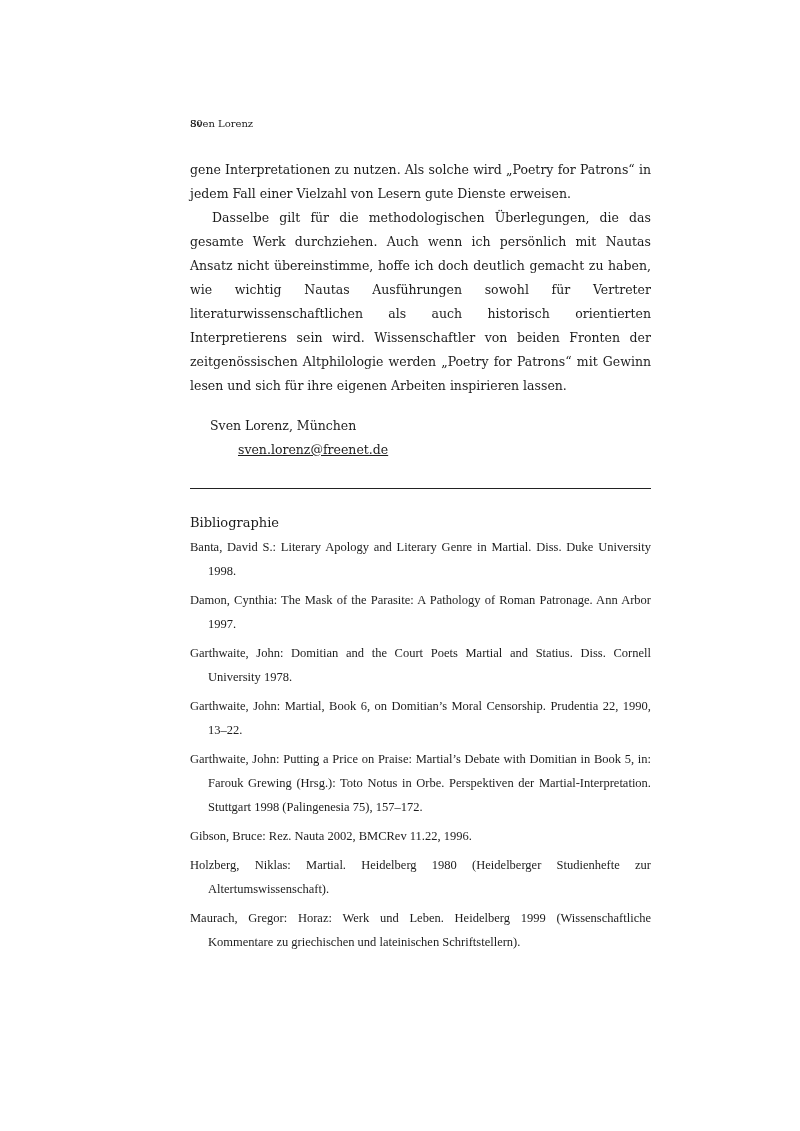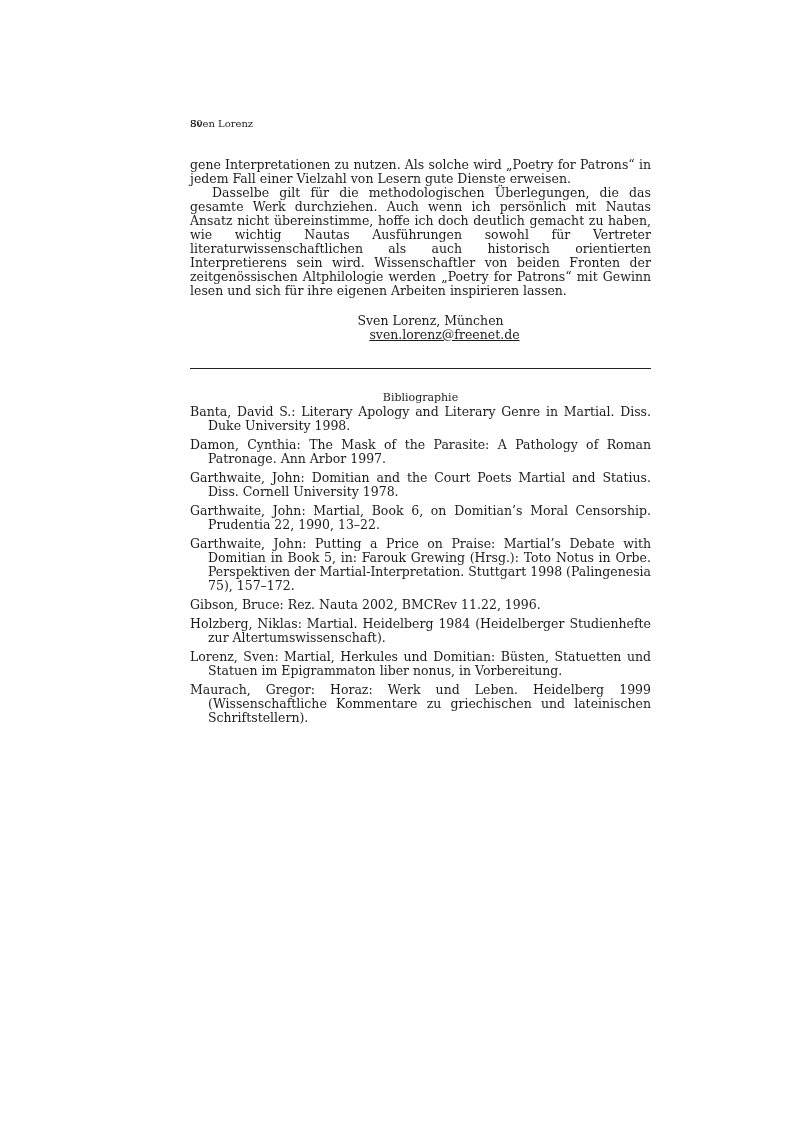--- a/index.html
+++ b/index.html
@@ -32,49 +32,50 @@
   .header-title {
     display: block;
     text-align: left;
   }
   .content {
     position: absolute;
     top: 158px;
     left: 190px;
     width: 461px;
     font-size: 12.5px;
-    line-height: 14px;
+    line-height: 24px;
     text-align: justify;
   }
   p { margin: 0; }
   .para.indent { text-indent: 22px; }
-  .signature { margin-top: 16px; text-align: center; margin-left: 20px; }
+  .signature { margin-top: 16px; text-align: left; margin-left: 20px; }
   .email {
-    text-align: center;
+    text-align: left;
     text-decoration: underline;
     cursor: pointer;
     margin-left: 48px;
   }
   .divider {
     border: none;
     border-top: 1px solid #222222;
     margin: 26px 0 22px 0;
     width: 100%;
   }
   .bib-title {
-    font-size: 11px;
+    font-size: 13px;
     font-weight: normal;
     margin: 0;
-    text-align: center;
+    text-align: left;
   }
   .bib-entry {
     margin: 0 0 5px 0;
     padding-left: 18px;
     text-indent: -18px;
     text-align: justify;
+    font-family: Liberation Serif, serif;
   }
 </style>
 </head>
 <body>
 
 <div class="page">
 
   <header class="running-header">
     <span class="page-number">80</span>
     <span class="header-title">Sven Lorenz</span>
@@ -92,20 +93,19 @@
 
     <section class="bibliography">
       <h2 class="bib-title">Bibliographie</h2>
       <div id="bib-list">
           <p class="bib-entry">Banta, David S.: Literary Apology and Literary Genre in Martial. Diss. Duke University 1998.</p>
           <p class="bib-entry">Damon, Cynthia: The Mask of the Parasite: A Pathology of Roman Patronage. Ann Arbor 1997.</p>
           <p class="bib-entry">Garthwaite, John: Domitian and the Court Poets Martial and Statius. Diss. Cornell University 1978.</p>
           <p class="bib-entry">Garthwaite, John: Martial, Book 6, on Domitian’s Moral Censorship. Prudentia 22, 1990, 13–22.</p>
           <p class="bib-entry">Garthwaite, John: Putting a Price on Praise: Martial’s Debate with Domitian in Book 5, in: Farouk Grewing (Hrsg.): Toto Notus in Orbe. Perspektiven der Martial-Interpretation. Stuttgart 1998 (Palingenesia 75), 157–172.</p>
           <p class="bib-entry">Gibson, Bruce: Rez. Nauta 2002, BMCRev 11.22, 1996.</p>
-          <p class="bib-entry">Holzberg, Niklas: Martial. Heidelberg 1984 (Heidelberger Studienhefte zur Altertumswissenschaft).</p>
-          <p class="bib-entry">Lorenz, Sven: Martial, Herkules und Domitian: Büsten, Statuetten und Statuen im Epigrammaton liber nonus, in Vorbereitung.</p>
+          <p class="bib-entry">Holzberg, Niklas: Martial. Heidelberg 1980 (Heidelberger Studienhefte zur Altertumswissenschaft).</p>
           <p class="bib-entry">Maurach, Gregor: Horaz: Werk und Leben. Heidelberg 1999 (Wissenschaftliche Kommentare zu griechischen und lateinischen Schriftstellern).</p>
         </div>
     </section>
 
   </main>
 </div>
 
 </body></html>

